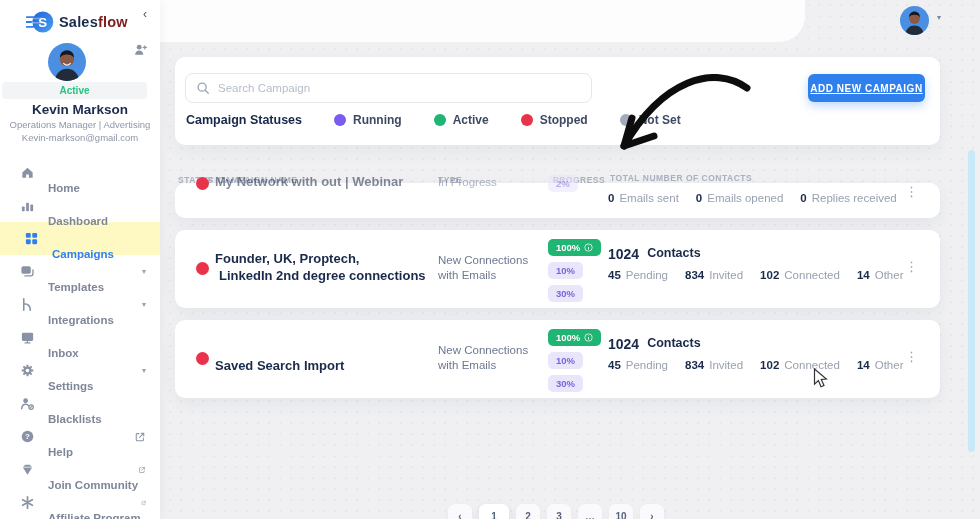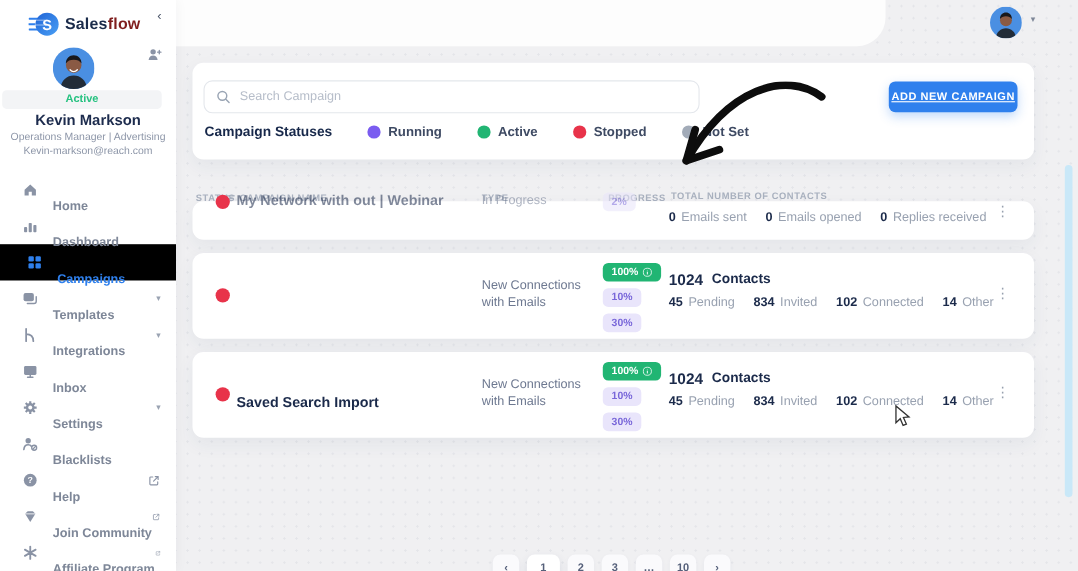--- a/index.html
+++ b/index.html
@@ -23,36 +23,36 @@
   .active-bar span { font-size:10px; font-weight:600; color:#27c281; }
   .avatar { border-radius:50%; overflow:hidden; display:block; }
   .avatar-big { position:absolute; left:48px; top:43px; width:38px; height:38px; z-index:2; }
   .profile-name  { position:absolute; top:102px; width:160px; text-align:center; font-size:13.5px; font-weight:bold; color:#1c2b4d; }
   .profile-role  { position:absolute; top:119px; width:160px; text-align:center; font-size:9.5px; color:#8d96a8; }
   .profile-email { position:absolute; top:132px; width:160px; text-align:center; font-size:9.5px; color:#8d96a8; }
   .nav { position:absolute; left:0; top:156px; width:160px; }
   .nav-item { display:flex; align-items:center; height:33px; padding:0 14px 0 20px; cursor:pointer; }
   .nav-ico { width:15px; height:15px; color:#8a93a5; margin-right:13px; flex:0 0 15px; }
   .nav-label { font-size:11.5px; font-weight:600; color:#7e8798; white-space:nowrap;margin-top:31px; }
-  .nav-item.active { background:#000000;padding-left:24px; }
+  .nav-item.active { background:#fef9c3;padding-left:24px; }
   .nav-item.active .nav-label { color:#2f80ed; }
   .nav-item.active .nav-ico { color:#2f80ed; }
   .nav-chev { margin-left:auto; font-size:8px; color:#9aa3b2; }
   .nav-ext { margin-left:auto; width:12px; height:12px; color:#8a93a5; }
 
   
   .main { position:absolute; left:160px; top:0; width:820px; height:519px; }
   .top-white { position:absolute; left:0; top:0; width:645px; height:42px; background:#fdfdfd;
                border-radius:0 0 26px 0; }
   .avatar-sm { position:absolute; left:740px; top:6px; width:29px; height:29px; cursor:pointer; }
   .av-chev { position:absolute; left:777px; top:13px; font-size:8px; color:#7e8798; cursor:pointer; }
 
   .card { position:absolute; background:#fff; border-radius:10px; box-shadow:0 6px 16px rgba(40,60,110,.06); }
   .toolbar-card { left:15px; top:57px; width:765px; height:88px; }
-  .search-box { position:absolute; left:10px; top:16px; width:451px; height:30px; border:1px solid #e4e7ec;
+  .search-box { position:absolute; left:10px; top:16px; width:407px; height:30px; border:1px solid #e4e7ec;
                 border-radius:8px; display:flex; align-items:center; padding:0 10px; gap:8px; background:#fff; }
   .search-box svg { flex:0 0 14px; }
   .search-box input { border:none; outline:none; width:100%; font-size:11.5px; color:#45506a;
                       font-family:"Liberation Sans",sans-serif; background:transparent; }
   .search-box input::placeholder { color:#b6bdc9; }
   .add-btn { position:absolute; left:633px; top:17px; width:117px; height:28px; background:#2f80ed; color:#fff;
              border:none; border-radius:6px; font-size:10px; font-weight:bold; letter-spacing:.5px;
              font-family:"Liberation Sans",sans-serif; cursor:pointer; box-shadow:0 4px 10px rgba(47,128,237,.3);text-decoration:underline; }
   .legend { position:absolute; left:11px; top:56px; display:flex; align-items:center; gap:32px; }
   .legend-title { font-size:12.5px; font-weight:bold; color:#17284a; }
@@ -125,21 +125,21 @@
       <svg viewBox="0 0 40 40">
         <rect width="40" height="40" fill="#4a8fe2"></rect>
         <circle cx="20" cy="17" r="7.5" fill="#8a5a44"></circle>
         <path d="M12.5 15.5c0-5 3.4-8 7.5-8s7.5 3 7.5 8c-2-2.5-4-3.5-7.5-3.5s-5.5 1-7.5 3.5z" fill="#18181c"></path>
         <path d="M16.5 21.5c1 1.2 2.1 1.8 3.5 1.8s2.5-.6 3.5-1.8" stroke="#fff" stroke-width="1.2" fill="none" stroke-linecap="round"></path>
         <path d="M7 40c1-8.5 6.5-13 13-13s12 4.5 13 13z" fill="#222c38"></path>
       </svg>
     </span>
     <div class="profile-name">Kevin Markson</div>
     <div class="profile-role">Operations Manager | Advertising</div>
-    <div class="profile-email">Kevin-markson@reach.com</div>
+    <div class="profile-email">Kevin-markson@gmail.com</div>
 
     <nav class="nav">
       <div class="nav-item">
         <svg class="nav-ico" viewBox="0 0 16 16">
             <path d="M2.5 8 8 3l5.5 5v5.5h-4v-3.5h-3v3.5h-4z" fill="currentColor"></path>
           </svg>
         <span class="nav-label">Home</span>
       </div>
       <div class="nav-item">
         <svg class="nav-ico" viewBox="0 0 16 16">
@@ -298,20 +298,21 @@
         <span class="stat">
             <b>0</b>
             <span>Replies received</span>
           </span>
       </div>
       <span class="kebab" style="right:22px;top:2px">⋮</span>
     </div>
 
     <div class="card" style="left:15px;top:230px;width:765px;height:78px">
       <span class="status-dot" style="left:21px;top:32px"></span>
+      <span class="row-title" style="left:40px;top:20px"><span>Founder, UK, Proptech,</span><br><span style="padding-left:4px">LinkedIn 2nd degree connections</span></span>
       <span class="row-type" style="left:263px;top:23px"><span>New Connections</span><br><span>with Emails</span></span>
       <span class="pill pill-green" style="left:373px;top:9px">
           <span>100%</span>
           <svg width="9" height="9" viewBox="0 0 10 10">
             <circle cx="5" cy="5" r="4.1" fill="none" stroke="rgba(255,255,255,.9)" stroke-width=".9"></circle>
             <path d="M5 4.4v2.8M5 2.7v.4" stroke="#fff" stroke-width="1"></path>
           </svg>
         </span>
       <span class="pill pill-purple" style="left:373px;top:32px">10%</span>
       <span class="pill pill-purple" style="left:373px;top:55px">30%</span>

